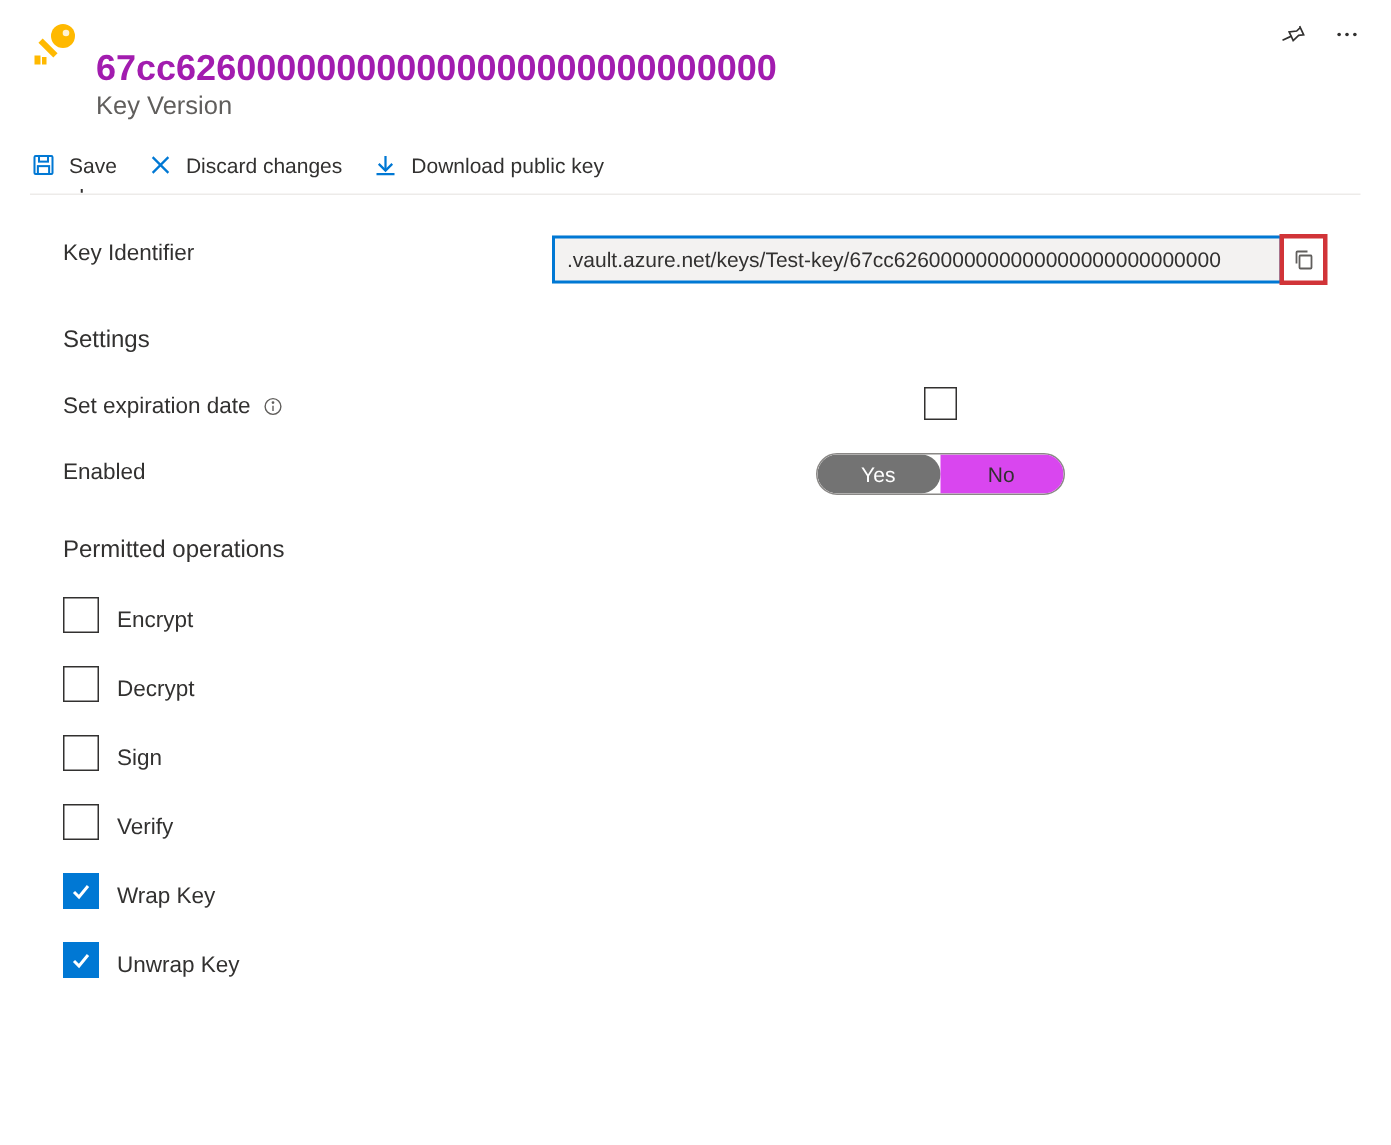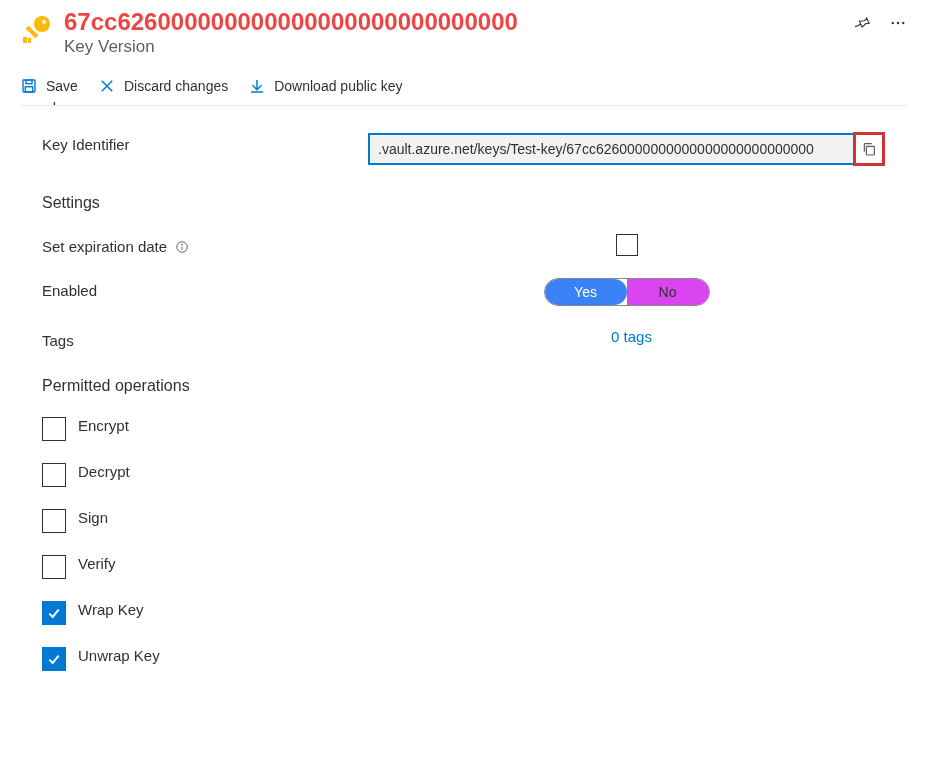--- a/index.html
+++ b/index.html
@@ -6,21 +6,21 @@
   body {
     font-family: "Segoe UI", -apple-system, BlinkMacSystemFont, sans-serif;
     font-size: 14px;
     color: #323130;
     background: #ffffff;
   }
   .page { padding: 8px 20px 30px 20px; }
   .header { display: flex; align-items: flex-start; gap: 12px; margin-bottom: 12px; }
   .header-icon { width: 32px; height: 32px; flex-shrink: 0; margin-top: 6px; }
   .header-text { flex: 1; }
-  .header-title { font-size: 24px; font-weight: 600; color: #ef4444; }
+  .header-title { font-size: 24px; font-weight: 600; color: #a21caf; margin-top: 24px; }
   .header-subtitle { font-size: 17px; color: #605e5c; margin-top: 1px; }
   .header-actions { display: flex; align-items: center; gap: 18px; margin-top: 6px; }
   .icon-btn { cursor: pointer; color: #323130; display: inline-flex; }
   .toolbar {
     display: flex; align-items: center; gap: 20px;
     padding: 8px 0 10px 0;
     border-bottom: 1px solid #edebe9;
   }
   .tool-item { display: inline-flex; align-items: center; gap: 8px; cursor: pointer; font-size: 14px; color: #323130; text-align: center; }
   .tool-item svg { width: 18px; height: 18px; }
@@ -74,27 +74,27 @@
     width: 82px;
     display: inline-flex;
     align-items: center;
     justify-content: center;
     font-size: 14px;
     cursor: pointer;
     color: #323130;
     background: #d946ef;
   }
   .toggle-opt.active {
-    background: #3b82f6;
+    background: #737373;
     color: #ffffff;
     border-radius: 14px;
   }
   .tags-link { color: #0078d4; font-size: 15px; cursor: pointer; padding-left: 10px; }
   .ops-list { margin-top: 10px; }
-  .op-row { display:flex; align-items:flex-start; gap: 12px; margin-top: 22px; font-size: 15px; }
+  .op-row { display:flex; align-items:flex-end; gap: 12px; margin-top: 22px; font-size: 15px; }
   .op-row .square-check { width:24px; height:24px; }
 </style>
 </head>
 <body>
 
 <div class="page">
 
   <div class="header">
     <div class="header-icon">
       <svg viewBox="0 0 32 32" width="32" height="32">
@@ -196,26 +196,20 @@
     <div class="field-row">
       <div class="field-label">Enabled</div>
       <div class="field-value">
         <div class="toggle-group">
           <div class="toggle-opt active">Yes</div>
           <div class="toggle-opt">No</div>
         </div>
       </div>
     </div>
 
-    <div class="field-row">
-      <div class="field-label">Tags</div>
-      <div class="field-value">
-        <span class="tags-link">0 tags</span>
-      </div>
-    </div>
 
     <div class="section-title perm" style="">Permitted operations</div>
     <div class="ops-list" id="ops-list">
         <div class="op-row">
           <span class="square-check"></span>
           <span>Encrypt</span>
         </div>
         <div class="op-row">
           <span class="square-check"></span>
           <span>Decrypt</span>

